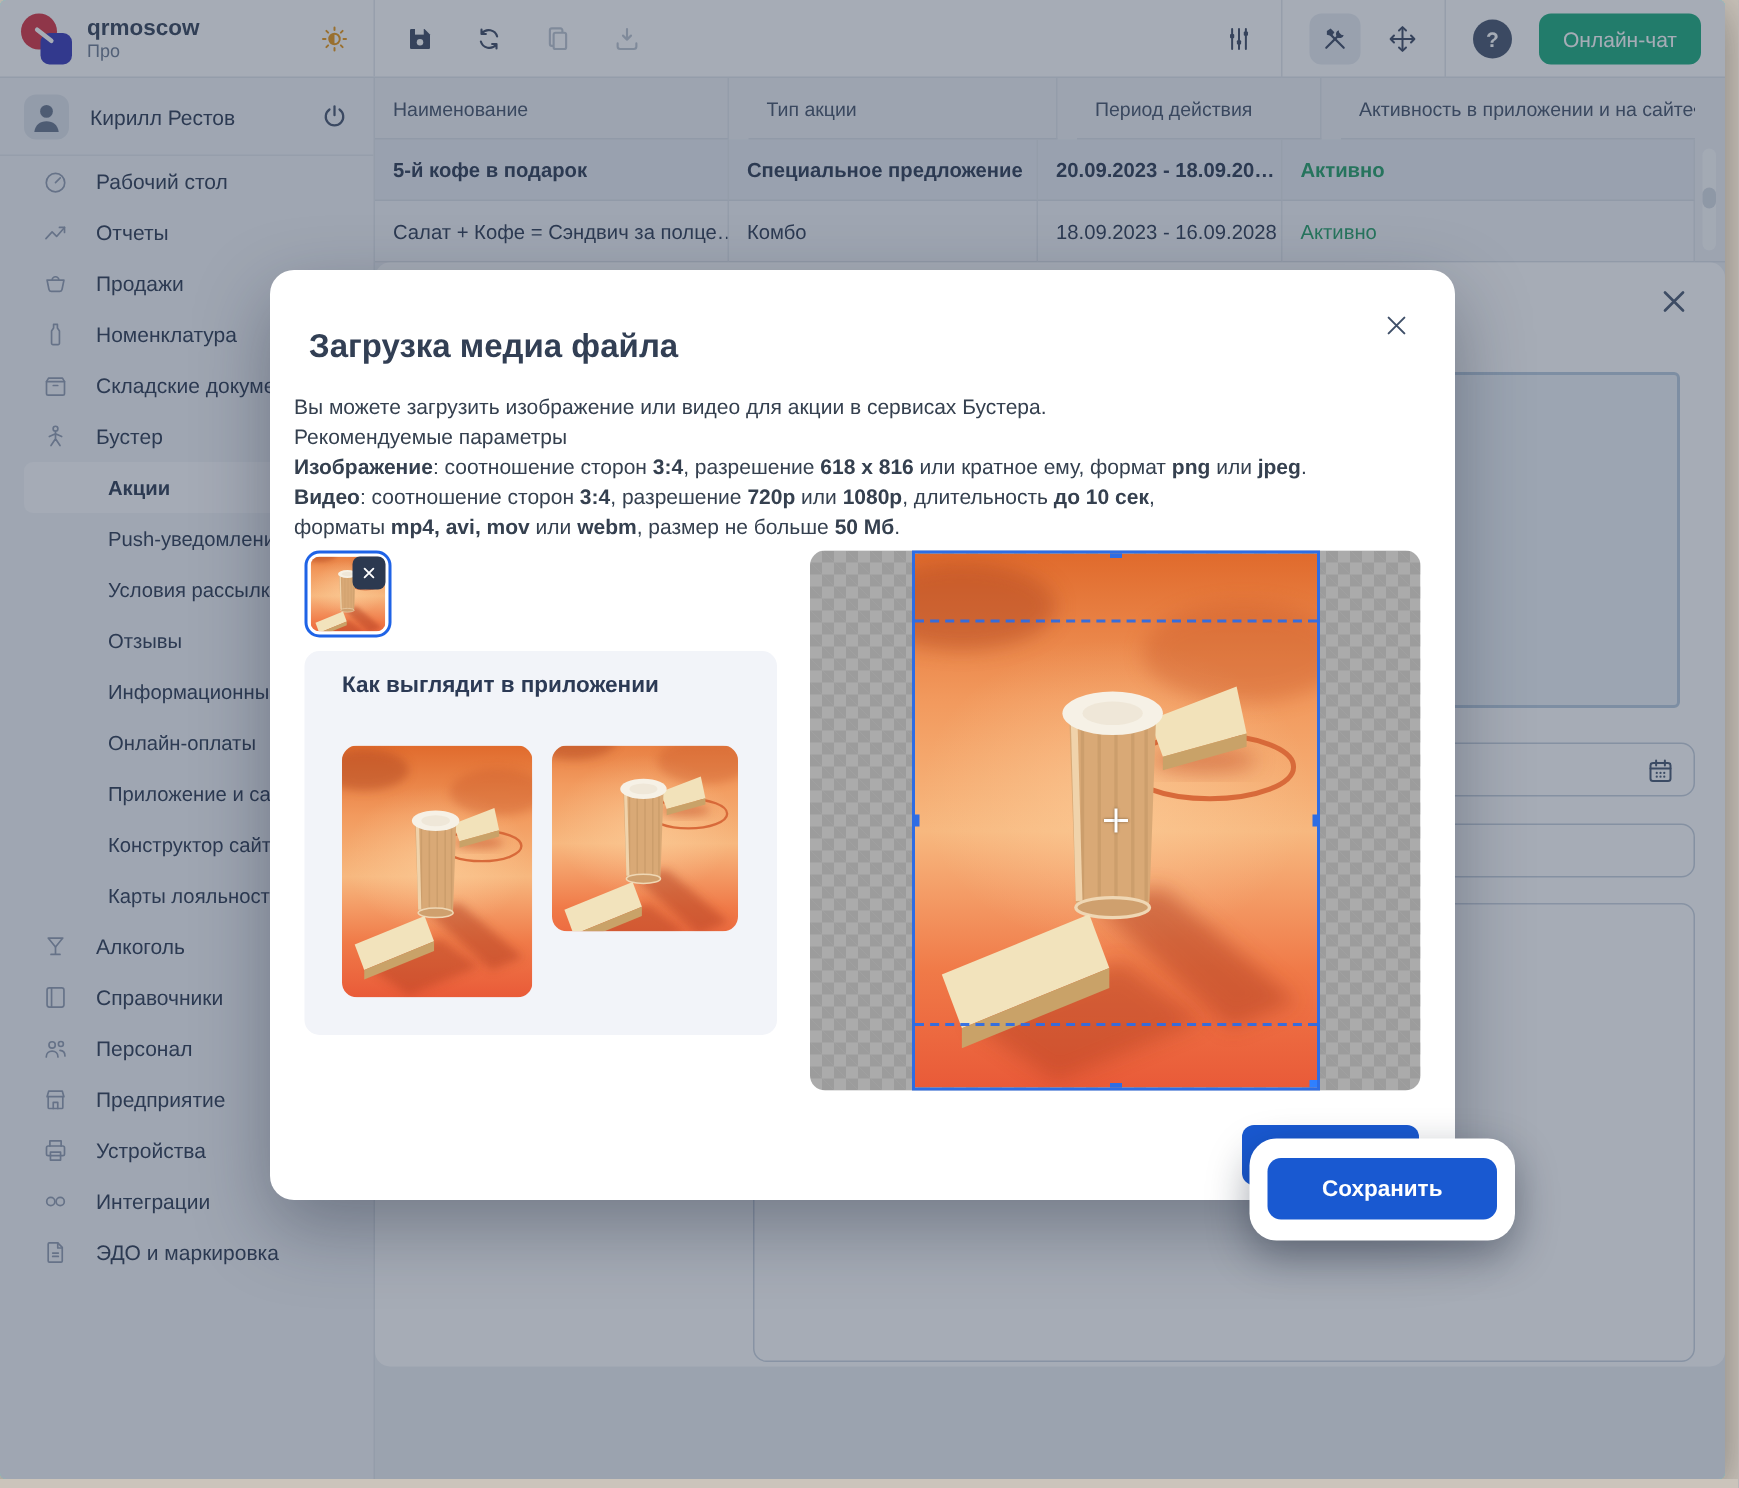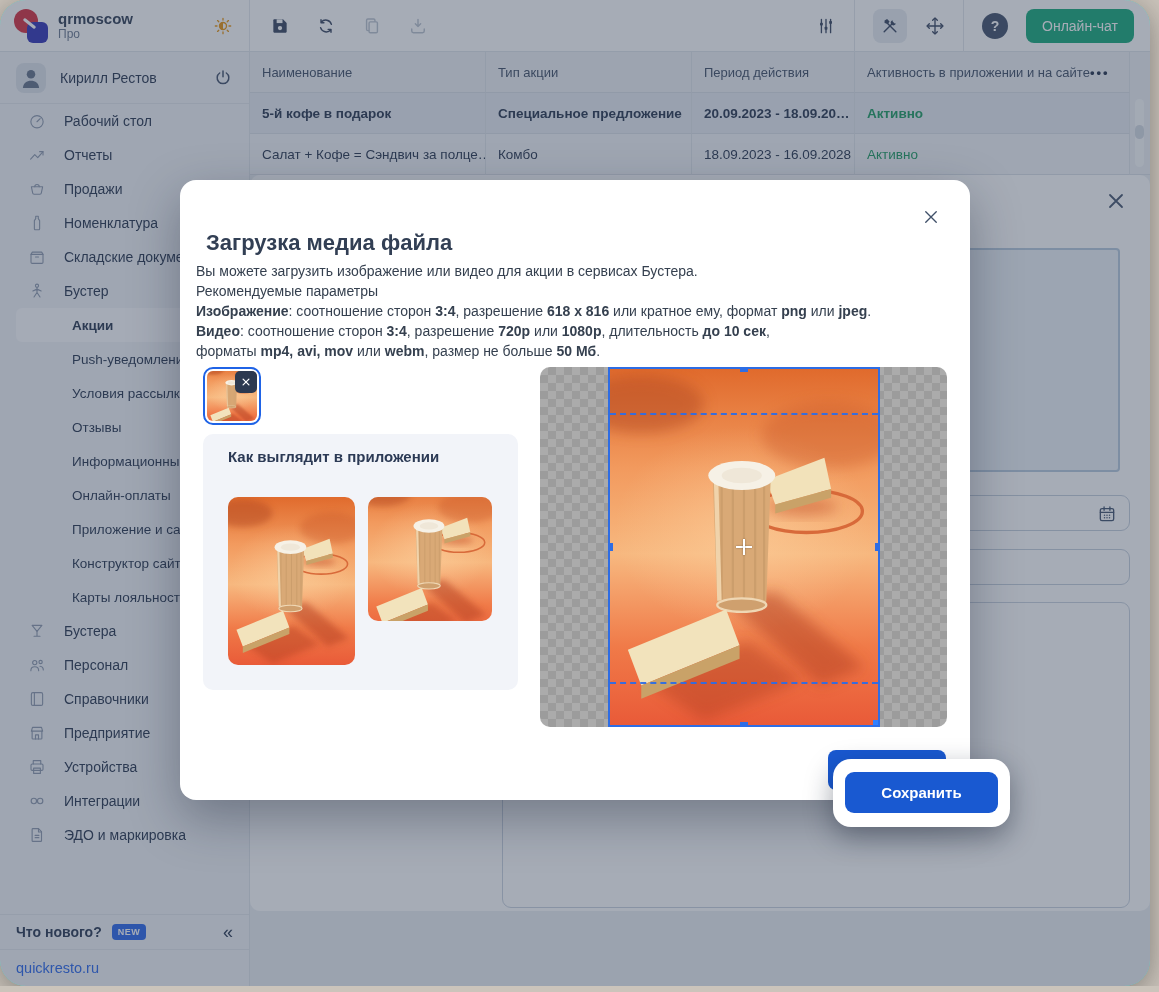--- a/index.html
+++ b/index.html
@@ -1,17 +1,17 @@
 <!DOCTYPE html>
 <html style="--accent_blue: #1959d1; --green_status: #17995e; --chat_green: #0fa877; --badge_blue: #2563eb; --crop_blue: #2e6de4;"><head>
 <meta charset="utf-8">
 <style>
   html,body{margin:0;padding:0;background:#cbc4bb;font-family:"Liberation Sans",sans-serif;}
   *{box-sizing:border-box;}
-  .app{position:relative;width:1150px;height:986px;margin:0;background:#14b8a6;border-radius:26px;overflow:hidden;box-shadow:0 6px 30px rgba(40,40,40,.45);}
+  .app{position:relative;width:1150px;height:986px;margin:0;background:#14b8a6;border-radius:4px;overflow:hidden;box-shadow:0 6px 30px rgba(40,40,40,.45);}
 
   
   .topbar{position:absolute;left:0;top:0;right:0;height:52px;background:#fff;border-bottom:1px solid #dfe3e9;display:flex;align-items:center;z-index:10;}
   .brand{width:250px;height:100%;position:relative;display:flex;align-items:center;gap:10px;padding-left:14px;border-right:1px solid #e3e7ed;flex:none;}
   .logo{position:relative;width:34px;height:34px;flex:none;}
   .logo .red{position:absolute;left:0;top:0;width:24px;height:24px;border-radius:50%;background:#d62839;}
   .logo .blue{position:absolute;right:0;bottom:0;width:21px;height:21px;border-radius:6px;background:#2d2fb5;}
   .logo .slash{position:absolute;left:8px;top:13px;width:15px;height:3px;background:#fff;border-radius:2px;transform:rotate(38deg);}
   .brand-name{font-size:15px;font-weight:700;color:#2b3950;line-height:17px;}
   .brand-plan{font-size:12px;color:#66758d;line-height:14px;}
@@ -44,21 +44,21 @@
   .badge{background:var(--badge_blue,#2563eb);color:#fff;font-size:9px;font-weight:700;letter-spacing:.5px;padding:3px 6px;border-radius:4px;}
   .collapse{margin-left:auto;font-size:18px;color:#23324d;cursor:pointer;line-height:1;}
   .site-row{height:37px;border-top:1px solid #e2e6ec;display:flex;align-items:center;padding:0 16px;}
   .site-link{font-size:14.5px;color:var(--badge_blue,#2563eb);cursor:pointer;text-decoration:none;}
 
   
   .content{position:absolute;left:250px;top:52px;right:0;bottom:0;background:#eceff3;}
   .grid-table{position:absolute;left:0;top:0;width:880px;}
   .trow{display:grid;grid-template-columns:236px 206px 163px 275px;height:41px;align-items:center;}
   .trow>div{padding-left:12px;height:100%;display:flex;align-items:center;border-right:1px solid #dfe3ea;border-bottom:1px solid #d9dee6;overflow:hidden;white-space:nowrap;}
-  .thead{background:#eef1f5;font-size:13px;color:#3b4961;}
+  .thead{background:#eef1f5;font-size:13px;color:#3b4961;gap:13px;}
   .r1{background:#e8ecf2;font-size:13.5px;font-weight:700;color:#22304a;}
   .r2{background:#f3f5f8;font-size:13.5px;color:#22304a;}
   .status{color:var(--green_status,#17995e);}
   .more-dots{margin-left:auto;padding-right:30px;font-weight:700;letter-spacing:2px;color:#1e2c47;cursor:pointer;font-size:13px;}
   .scrollcol{position:absolute;left:880px;top:0;width:20px;height:123px;background:#eef1f5;border-bottom:1px solid #d9dee6;}
   .scrolltrack{position:absolute;left:5px;top:47px;width:9px;height:68px;border-radius:5px;background:#fafbfc;}
   .scrollthumb{position:absolute;left:0;top:26px;width:9px;height:14px;border-radius:5px;background:#d4dae2;}
   .panel{position:absolute;left:0;top:123px;width:900px;height:736px;background:#fff;border-radius:10px;}
   .panel-x{position:absolute;right:22px;top:14px;width:24px;height:24px;color:#41516b;cursor:pointer;}
   .dropzone{position:absolute;left:290px;top:73px;width:580px;height:224px;border:2px solid #b4c9dc;background:#edf3f8;border-radius:4px;}
@@ -66,21 +66,21 @@
   .f-date{top:320px;}
   .f-date .cal{position:absolute;right:12px;top:8px;width:20px;height:20px;color:#3d4f6b;}
   .f-2{top:374px;}
   .bigbox{position:absolute;left:252px;top:427px;width:628px;height:306px;border:1px solid #c8d2de;border-radius:9px;background:#fff;}
 
   
   .dim{position:absolute;inset:0;background:rgba(58,72,94,.45);z-index:40;}
 
   
   .modal{position:absolute;left:180px;top:180px;width:790px;height:620px;background:#fff;border-radius:16px;z-index:50;box-shadow:0 18px 50px rgba(20,30,50,.35);}
-  .m-title{position:absolute;left:26px;top:32px;font-size:22px;font-weight:600;color:#323f54;}
+  .m-title{position:absolute;left:26px;top:20px;font-size:22px;font-weight:600;color:#323f54;}
   .m-close{position:absolute;right:30px;top:28px;width:18px;height:18px;color:#3f4f68;cursor:pointer;}
   .m-body{position:absolute;left:16px;top:81px;width:720px;font-size:14px;color:#35404f;line-height:20px;}
   .m-body .b{font-weight:700;margin-top:36px;}
   .thumb{position:absolute;left:23px;top:187px;width:58px;height:58px;border:2px solid #1f63e6;border-radius:10px;background:#fff;padding:2px;}
   .thumb .timg{width:100%;height:100%;border-radius:6px;overflow:hidden;}
   .thumb .tx{position:absolute;top:2px;right:2px;width:22px;height:22px;background:#2c3950;border-radius:5px;color:#fff;display:flex;align-items:center;justify-content:center;cursor:pointer;}
   .thumb .tx svg{width:10px;height:10px;}
   .pcard{position:absolute;left:23px;top:254px;width:315px;height:256px;background:#f2f4f9;border-radius:10px;}
   .pcard h3{position:absolute;left:25px;top:14px;margin:0;font-size:15px;font-weight:700;color:#2c3a55;}
   .pimgs{position:absolute;left:25px;top:63px;display:flex;gap:13px;align-items:flex-start;}
@@ -314,45 +314,45 @@
         <div class="nav-sub">Приложение и сайты</div>
         <div class="nav-sub">Конструктор сайта</div>
         <div class="nav-sub">Карты лояльности</div>
         <div class="nav-item">
           <span class="nic">
             <svg class="ic" viewBox="0 0 24 24" fill="none" stroke="currentColor" stroke-width="1.5" stroke-linecap="round" stroke-linejoin="round">
               <path d="M5.5 4.5h13L12 12.5Z"></path>
               <path d="M12 12.5V19m-4 0h8"></path>
             </svg>
           </span>
-          <span>Бустера</span>
+          <span>Алкоголь</span>
+        </div>
+        <div class="nav-item">
+          <span class="nic">
+            <svg class="ic" viewBox="0 0 24 24" fill="none" stroke="currentColor" stroke-width="1.5" stroke-linecap="round" stroke-linejoin="round">
+              <rect x="4.5" y="3.5" width="15" height="17" rx="2"></rect>
+              <path d="M8.5 3.5v17"></path>
+            </svg>
+          </span>
+          <span>Справочники</span>
         </div>
         <div class="nav-item">
           <span class="nic">
             <svg class="ic" viewBox="0 0 24 24" fill="none" stroke="currentColor" stroke-width="1.5" stroke-linecap="round" stroke-linejoin="round">
               <circle cx="9" cy="8.8" r="2.8"></circle>
               <path d="M3.8 19.5c0-3.2 2.3-5.2 5.2-5.2s5.2 2 5.2 5.2"></path>
               <circle cx="16.8" cy="8" r="2.2"></circle>
               <path d="M16 13.6c2.6.2 4.4 2.2 4.4 5"></path>
             </svg>
           </span>
           <span>Персонал</span>
         </div>
         <div class="nav-item">
           <span class="nic">
             <svg class="ic" viewBox="0 0 24 24" fill="none" stroke="currentColor" stroke-width="1.5" stroke-linecap="round" stroke-linejoin="round">
-              <rect x="4.5" y="3.5" width="15" height="17" rx="2"></rect>
-              <path d="M8.5 3.5v17"></path>
-            </svg>
-          </span>
-          <span>Справочники</span>
-        </div>
-        <div class="nav-item">
-          <span class="nic">
-            <svg class="ic" viewBox="0 0 24 24" fill="none" stroke="currentColor" stroke-width="1.5" stroke-linecap="round" stroke-linejoin="round">
               <path d="M4.5 9.5l1.5-5h12l1.5 5H4.5Z"></path>
               <path d="M5.5 9.5V19a1 1 0 0 0 1 1h11a1 1 0 0 0 1-1V9.5"></path>
               <path d="M10 20v-5.5h4V20"></path>
             </svg>
           </span>
           <span>Предприятие</span>
         </div>
         <div class="nav-item">
           <span class="nic">
             <svg class="ic" viewBox="0 0 24 24" fill="none" stroke="currentColor" stroke-width="1.5" stroke-linecap="round" stroke-linejoin="round">
@@ -376,30 +376,20 @@
           <span class="nic">
             <svg class="ic" viewBox="0 0 24 24" fill="none" stroke="currentColor" stroke-width="1.5" stroke-linecap="round" stroke-linejoin="round">
               <path d="M6.5 3.5H14l4 4v12a1 1 0 0 1-1 1H6.5a1 1 0 0 1-1-1v-15a1 1 0 0 1 1-1Z"></path>
               <path d="M14 3.5V8h4"></path>
               <path d="M9.5 12.5h5M9.5 15.5h5"></path>
             </svg>
           </span>
           <span>ЭДО и маркировка</span>
         </div>
       </nav>
-    <div class="side-footer">
-      <div class="wn-row">
-        <span class="wn-label">Что нового?</span>
-        <span class="badge">NEW</span>
-        <span class="collapse">«</span>
-      </div>
-      <div class="site-row">
-        <a class="site-link">quickresto.ru</a>
-      </div>
-    </div>
   </aside>
 
   <main class="content">
     <div class="grid-table">
       <div class="trow thead">
         <div>Наименование</div>
         <div>Тип акции</div>
         <div>Период действия</div>
         <div>
           <span>Активность в приложении и на сайте</span>

